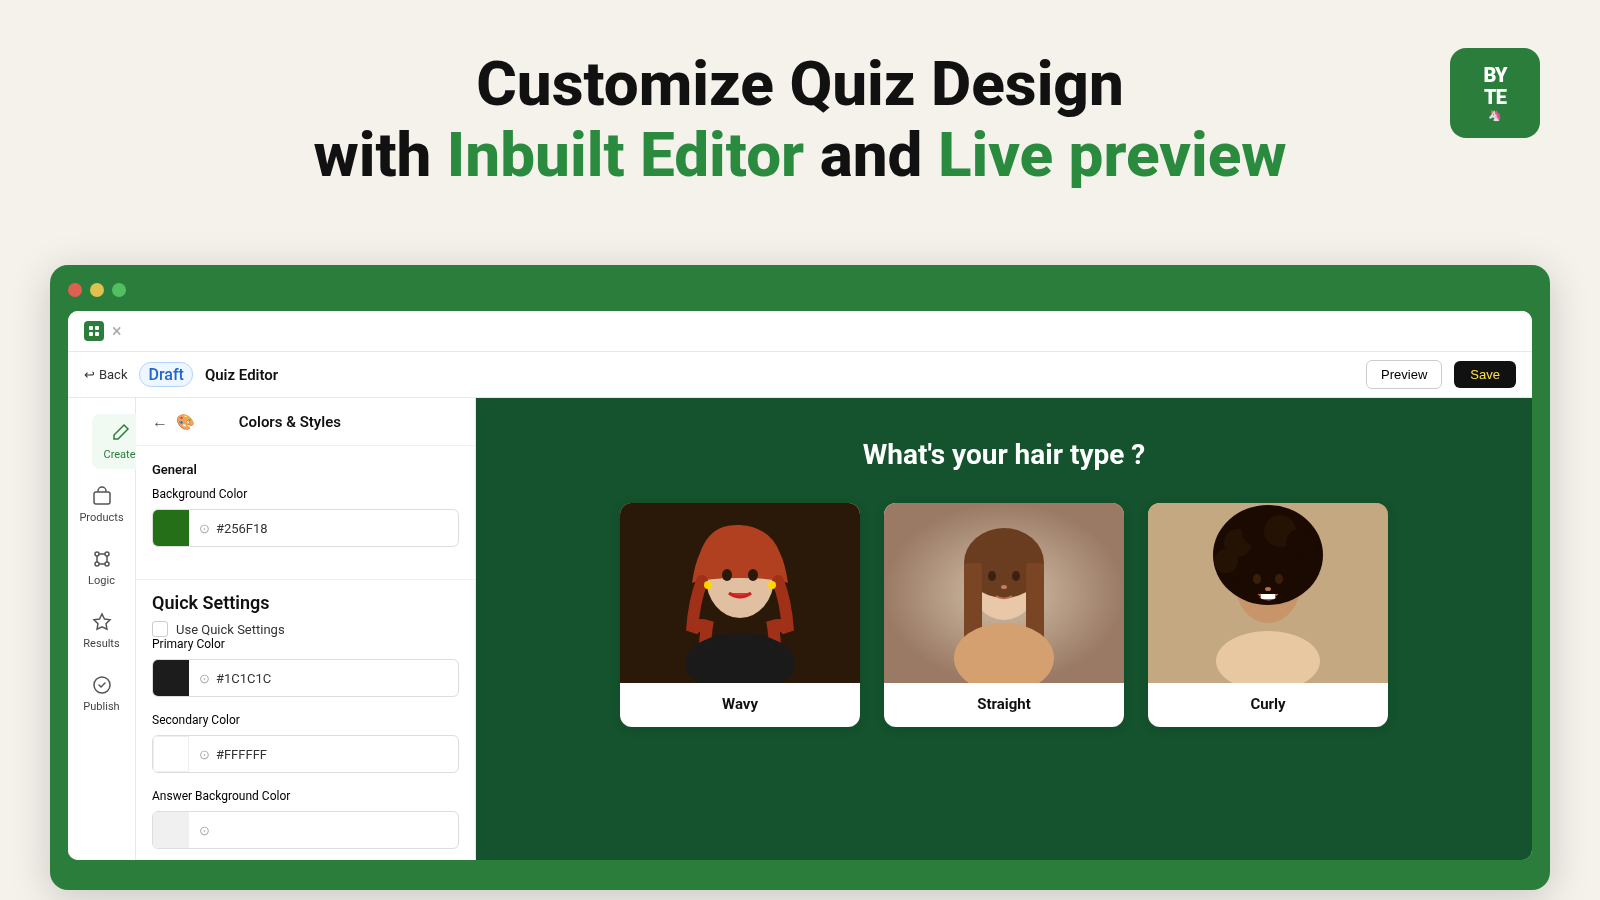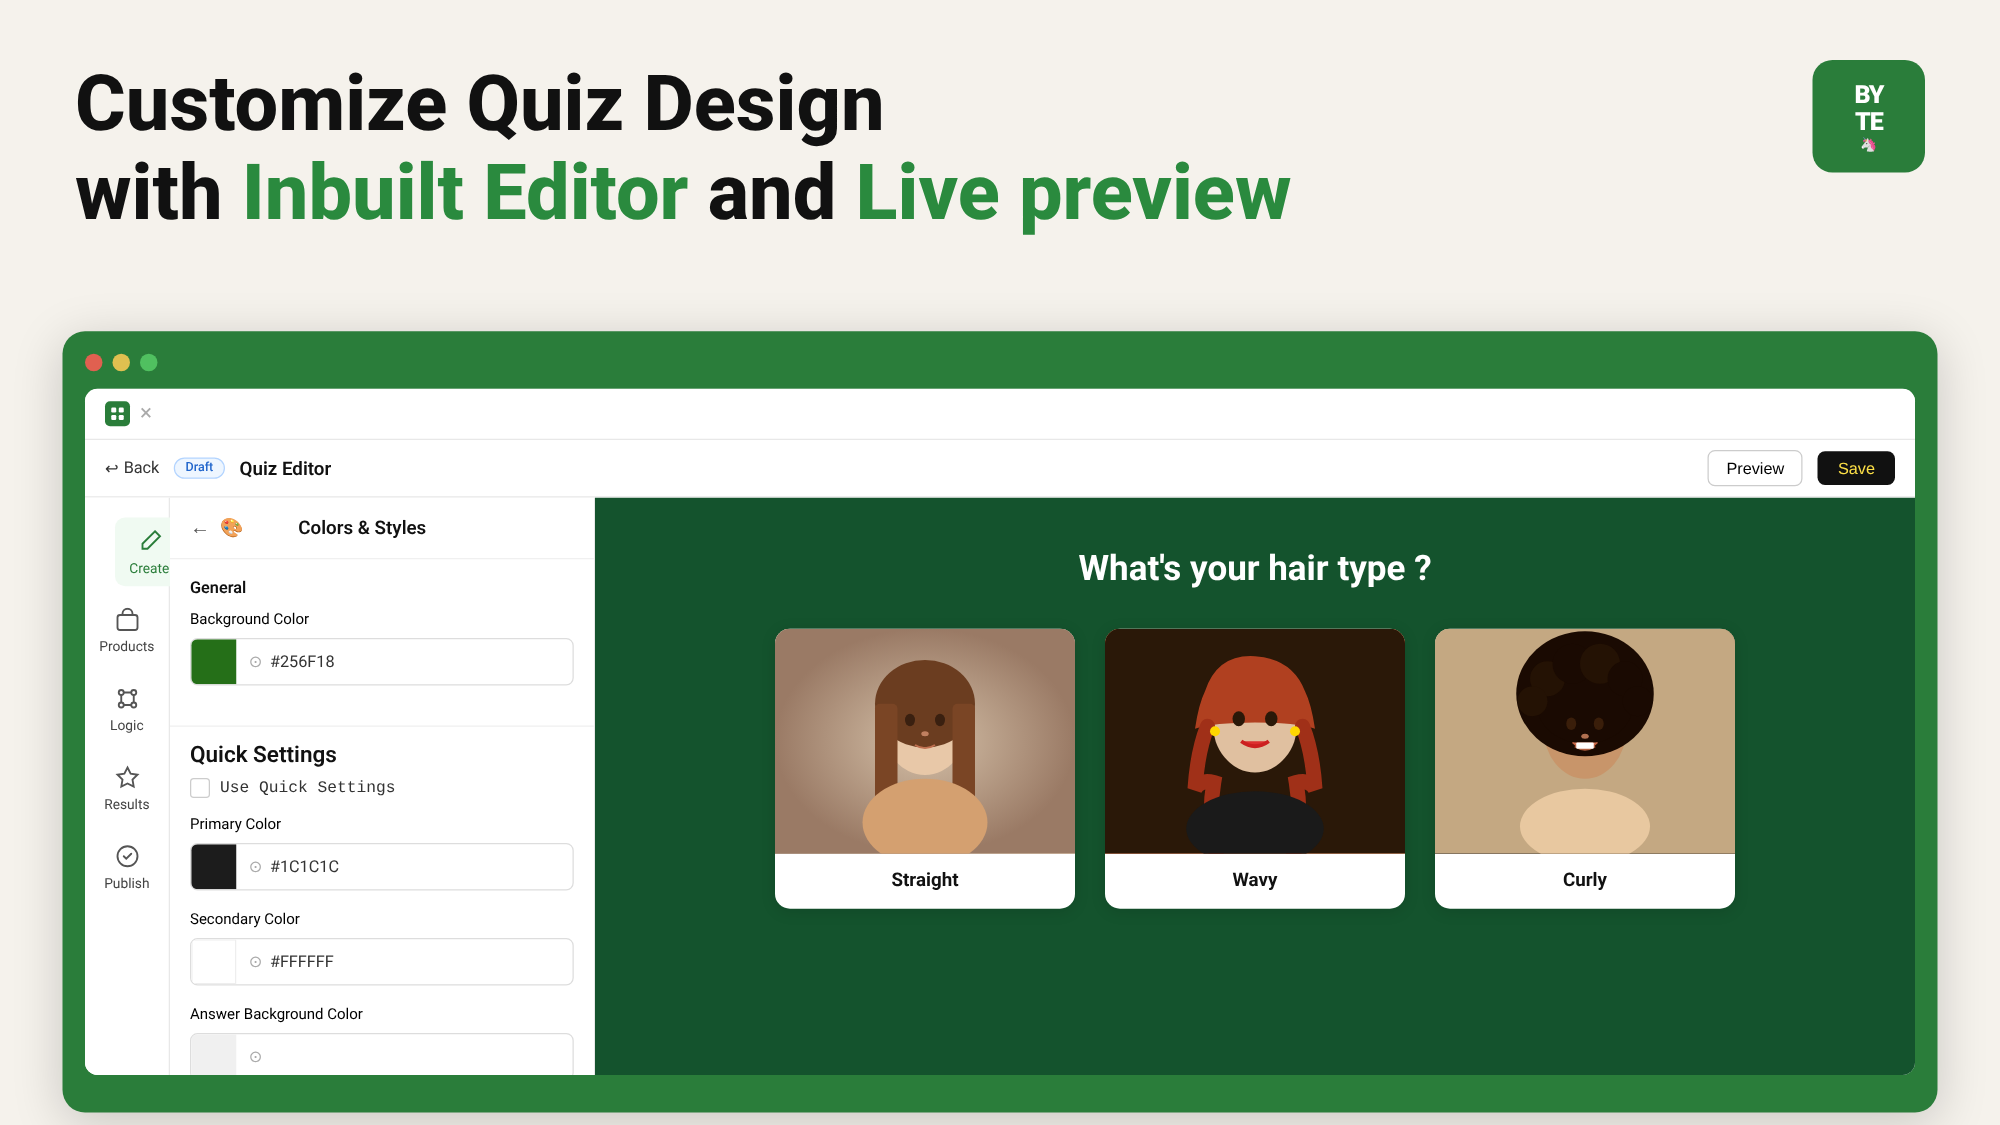--- a/index.html
+++ b/index.html
@@ -15,20 +15,21 @@
     
     .hero {
       padding: 48px 60px 30px 60px;
       position: relative;
     }
     .hero-title {
       font-size: 62px;
       font-weight: 800;
       color: #111;
       line-height: 1.15;
+      text-align: center;
     }
     .hero-title .green {
       color: #2a8a3e;
     }
     .hero-title .line2 {
       display: block;
     }
 
     
     .brand-logo {
@@ -140,21 +141,21 @@
       align-items: center;
       gap: 4px;
       font-size: 13px;
       color: #333;
       cursor: pointer;
     }
     .draft-badge {
       background: #eef6ff;
       border: 1px solid #b3d4ff;
       color: #2266cc;
-      font-size: 10px;
+      font-size: 16px;
       padding: 2px 8px;
       border-radius: 12px;
       font-weight: 500;
       text-align: center;
     }
     .toolbar-title {
       font-size: 15px;
       font-weight: 600;
       color: #111;
       flex: 1;
@@ -313,23 +314,22 @@
       margin-top: 0;
     }
     .quick-settings-title {
       font-size: 18px;
       font-weight: 600;
       color: #111;
       margin: 12px 0 8px;
     }
     .checkbox-row {
       display: flex;
+      align-items: center;
       gap: 8px;
-      margin-bottom: 14px;
-      font-family: Liberation Mono, monospace;
     }
     .checkbox-box {
       width: 16px;
       height: 16px;
       border: 1px solid #ccc;
       border-radius: 3px;
       background: #fff;
       flex-shrink: 0;
     }
     .checkbox-label {
@@ -563,20 +563,51 @@
           </div>
         </div>
       </div>
 
       <div class="preview-area">
         <div class="quiz-question">What's your hair type ?</div>
 
         <div class="hair-options">
 
           <div class="hair-option">
+            <div class="hair-img-wavy">
+              <svg class="person-svg" viewBox="0 0 240 180" xmlns="http://www.w3.org/2000/svg">
+                <defs>
+                  <radialGradient id="bg2" cx="50%" cy="40%" r="60%">
+                    <stop offset="0%" stop-color="#c8745a"></stop>
+                    <stop offset="100%" stop-color="#7a3010"></stop>
+                  </radialGradient>
+                </defs>
+                <rect width="240" height="180" fill="#2a1808"></rect>
+
+                <ellipse cx="120" cy="75" rx="34" ry="40" fill="#e0c0a0"></ellipse>
+
+                <path d="M80 50 q10-30 40-28 q30 2 40 28 q5 10 8 30 q-15-5 -48-5 q-33 0 -48 5 q3-20 8-30z" fill="#b04020"></path>
+                <path d="M82 78 q-8 20 -10 50 q5-8 15-5 q-5 30 2 57" stroke="#a03018" stroke-width="12" fill="none" stroke-linecap="round"></path>
+                <path d="M158 78 q8 20 10 50 q-5-8 -15-5 q5 30 -2 57" stroke="#a03018" stroke-width="12" fill="none" stroke-linecap="round"></path>
+
+                <path d="M109 90 q11 8 22 0" stroke="#cc2020" stroke-width="3" fill="#dd3030"></path>
+
+                <ellipse cx="107" cy="72" rx="5" ry="6" fill="#2a1808"></ellipse>
+                <ellipse cx="133" cy="72" rx="5" ry="6" fill="#2a1808"></ellipse>
+
+                <circle cx="88" cy="82" r="4" fill="#ffd700"></circle>
+                <circle cx="152" cy="82" r="4" fill="#ffd700"></circle>
+
+                <ellipse cx="120" cy="160" rx="55" ry="30" fill="#1a1a1a"></ellipse>
+              </svg>
+            </div>
+            <div class="hair-option-label">Wavy</div>
+          </div>
+
+          <div class="hair-option">
             <div class="hair-img-straight">
               <svg class="person-svg" viewBox="0 0 240 180" xmlns="http://www.w3.org/2000/svg">
                 <defs>
                   <radialGradient id="bg1" cx="50%" cy="50%" r="50%">
                     <stop offset="0%" stop-color="#d4c0a8"></stop>
                     <stop offset="100%" stop-color="#9a7a65"></stop>
                   </radialGradient>
                 </defs>
                 <rect width="240" height="180" fill="url(#bg1)"></rect>
 
@@ -588,51 +619,20 @@
 
                 <ellipse cx="120" cy="155" rx="50" ry="35" fill="#d4a070"></ellipse>
 
                 <ellipse cx="108" cy="73" rx="4" ry="5" fill="#3a2010"></ellipse>
                 <ellipse cx="132" cy="73" rx="4" ry="5" fill="#3a2010"></ellipse>
                 <ellipse cx="120" cy="84" rx="3" ry="2" fill="#c08060"></ellipse>
                 <path d="M112 93 q8 5 16 0" stroke="#c07050" stroke-width="1.5" fill="none"></path>
               </svg>
             </div>
             <div class="hair-option-label">Straight</div>
-          </div>
-
-          <div class="hair-option">
-            <div class="hair-img-wavy">
-              <svg class="person-svg" viewBox="0 0 240 180" xmlns="http://www.w3.org/2000/svg">
-                <defs>
-                  <radialGradient id="bg2" cx="50%" cy="40%" r="60%">
-                    <stop offset="0%" stop-color="#c8745a"></stop>
-                    <stop offset="100%" stop-color="#7a3010"></stop>
-                  </radialGradient>
-                </defs>
-                <rect width="240" height="180" fill="#2a1808"></rect>
-
-                <ellipse cx="120" cy="75" rx="34" ry="40" fill="#e0c0a0"></ellipse>
-
-                <path d="M80 50 q10-30 40-28 q30 2 40 28 q5 10 8 30 q-15-5 -48-5 q-33 0 -48 5 q3-20 8-30z" fill="#b04020"></path>
-                <path d="M82 78 q-8 20 -10 50 q5-8 15-5 q-5 30 2 57" stroke="#a03018" stroke-width="12" fill="none" stroke-linecap="round"></path>
-                <path d="M158 78 q8 20 10 50 q-5-8 -15-5 q5 30 -2 57" stroke="#a03018" stroke-width="12" fill="none" stroke-linecap="round"></path>
-
-                <path d="M109 90 q11 8 22 0" stroke="#cc2020" stroke-width="3" fill="#dd3030"></path>
-
-                <ellipse cx="107" cy="72" rx="5" ry="6" fill="#2a1808"></ellipse>
-                <ellipse cx="133" cy="72" rx="5" ry="6" fill="#2a1808"></ellipse>
-
-                <circle cx="88" cy="82" r="4" fill="#ffd700"></circle>
-                <circle cx="152" cy="82" r="4" fill="#ffd700"></circle>
-
-                <ellipse cx="120" cy="160" rx="55" ry="30" fill="#1a1a1a"></ellipse>
-              </svg>
-            </div>
-            <div class="hair-option-label">Wavy</div>
           </div>
 
           <div class="hair-option">
             <div class="hair-img-curly">
               <svg class="person-svg" viewBox="0 0 240 180" xmlns="http://www.w3.org/2000/svg">
                 <defs>
                   <radialGradient id="bg3" cx="50%" cy="50%" r="50%">
                     <stop offset="0%" stop-color="#c4a882"></stop>
                     <stop offset="100%" stop-color="#5a3818"></stop>
                   </radialGradient>

